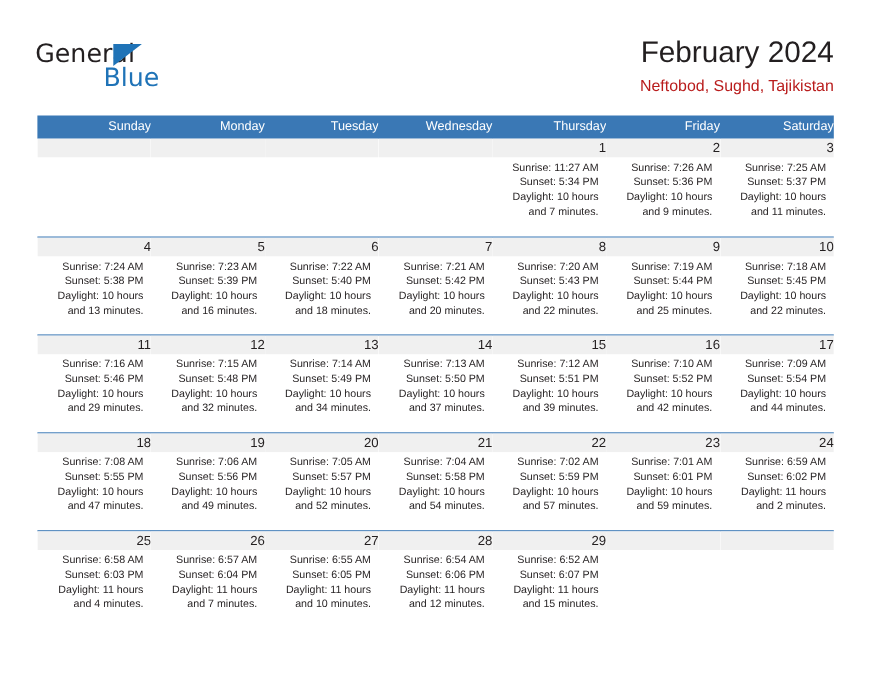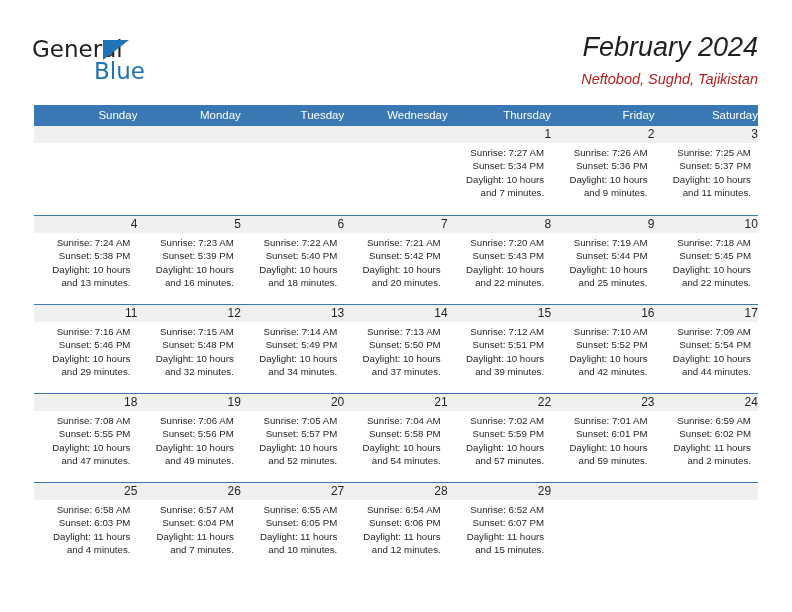--- a/index.html
+++ b/index.html
@@ -60,21 +60,20 @@
     color: #1f73b7;
     font-family: "DejaVu Sans", sans-serif;
     font-weight: 400;
   }
 
   .title-block {
     position: absolute;
     right: 34px;
     top: 30px;
     text-align: right;
-    font-style: italic;
   }
   .cal-title {
     font-size: 27px;
     font-weight: 400;
     color: #231f20;
     line-height: 34px;
     white-space: nowrap;
   }
   .cal-subtitle {
     font-size: 14.5px;
@@ -185,21 +184,21 @@
           </div>
           <div class="day-cell empty">
             <div class="day-num-band"></div>
           </div>
           <div class="day-cell empty">
             <div class="day-num-band"></div>
           </div>
           <div class="day-cell">
             <div class="day-num-band">1</div>
             <div class="day-info">
-              <div>Sunrise: 7:27 AM</div>
+              <div>Sunrise: 11:27 AM</div>
               <div>Sunset: 5:34 PM</div>
               <div>Daylight: 10 hours</div>
               <div>and 7 minutes.</div>
             </div>
           </div>
           <div class="day-cell">
             <div class="day-num-band">2</div>
             <div class="day-info">
               <div>Sunrise: 7:26 AM</div>
               <div>Sunset: 5:36 PM</div>

